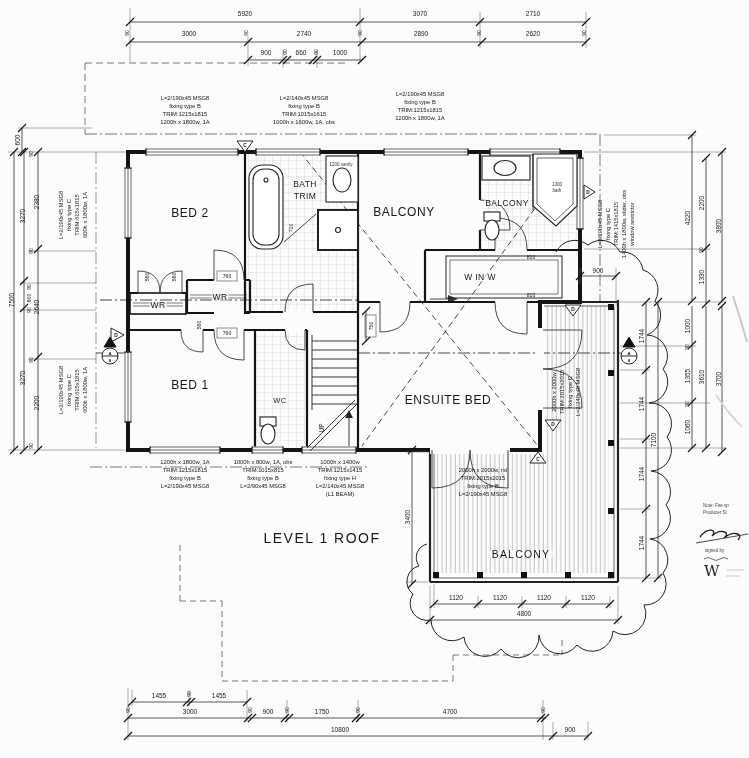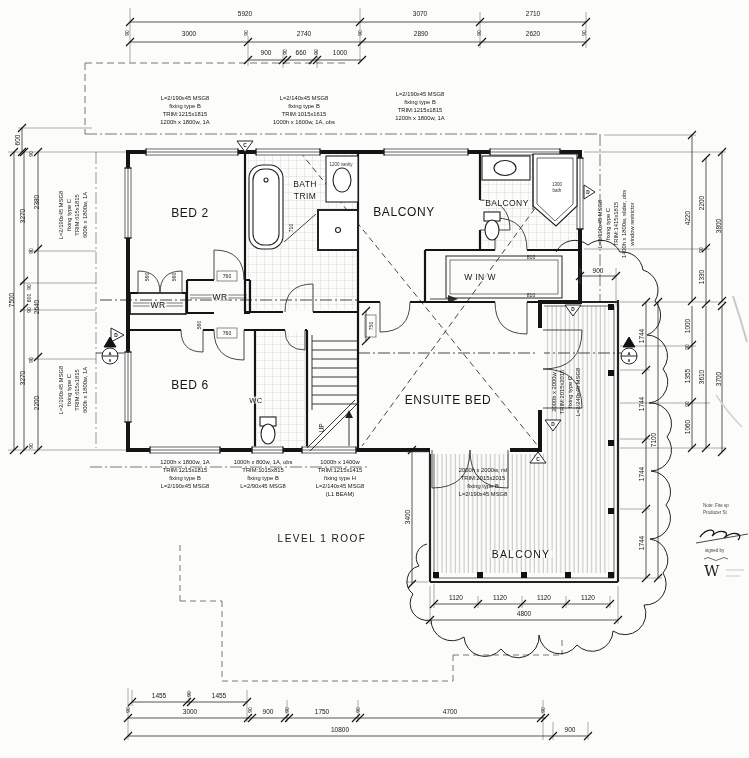--- a/index.html
+++ b/index.html
@@ -14,21 +14,21 @@
   .room{font-size:12px;letter-spacing:.6px;background:rgba(252,252,250,.75);padding:0 1px;}
   .room2{font-size:8.5px;letter-spacing:.4px;background:rgba(252,252,250,.75);padding:0 1px;}
   .balc{font-size:10.5px;letter-spacing:1.2px;background:rgba(252,252,250,.8);padding:0 2px;}
   .mk{font-size:4.8px;font-weight:bold;}
   .ann{position:absolute;font-size:5.8px;line-height:8px;text-align:center;white-space:nowrap;
        transform:translate(-50%,-50%);color:#161616;}
   .annv{transform:translate(-50%,-50%) rotate(-90deg);}
   .lblL{position:absolute;font-size:4.5px;line-height:6px;white-space:nowrap;color:#444;
         transform:translate(0,-50%);}
   .mono{position:absolute;font-family:"DejaVu Serif",serif;font-size:15px;color:#222;}
-  .title{font-size:10px;letter-spacing:1.5px;}
+  .title{font-size:14px;letter-spacing:1.5px;}
 </style>
 </head>
 <body>
 
 <div id="canvas">
 
 <svg id="plan-svg" width="749" height="758" viewBox="0 0 749 758">
   <defs>
     <pattern id="hatchV" width="4.4" height="8" patternUnits="userSpaceOnUse">
       <path d="M2,0 V8" stroke="#8d8d8d" stroke-width="0.55"></path>
@@ -261,25 +261,25 @@
   </g>
 </svg>
 
 <div class="lbl room" style="left:190px;top:213px">BED 2</div>
 <div class="lbl room2" style="left:305px;top:184px">BATH</div>
 <div class="lbl room2" style="left:305px;top:196px">TRIM</div>
 <div class="lbl room" style="left:404px;top:212px">BALCONY</div>
 <div class="lbl room2" style="left:507px;top:203px">BALCONY</div>
 <div class="lbl room2" style="left:480px;top:277px">W IN W</div>
 <div class="lbl room" style="left:448px;top:400px">ENSUITE BED</div>
-<div class="lbl room" style="left:190px;top:385px">BED 6</div>
+<div class="lbl room" style="left:190px;top:385px">BED 1</div>
 <div class="lbl balc" style="left:521px;top:554px">BALCONY</div>
 <div class="lbl room2" style="left:158px;top:305px">WR</div>
 <div class="lbl room2" style="left:220px;top:297px">WR</div>
-<div class="lbl room2" style="left:256px;top:400px;font-size:7.5px">WC</div>
+<div class="lbl room2" style="left:280px;top:400px;font-size:7.5px">WC</div>
 <div class="lbl v" style="left:321px;top:428px">UP</div>
 <div class="lbl title" style="left:322px;top:538px">LEVEL 1 ROOF</div>
 
 <div class="lbl tiny" style="left:341px;top:164px">1200 vanity</div>
 <div class="lbl tiny" style="left:557px;top:184px">1300</div>
 <div class="lbl tiny" style="left:557px;top:190px">bath</div>
 
 <div class="lbl sm v" style="left:147px;top:277px">560</div>
 <div class="lbl sm v" style="left:174px;top:277px">560</div>
 <div class="lbl sm" style="left:227px;top:276px">760</div>

